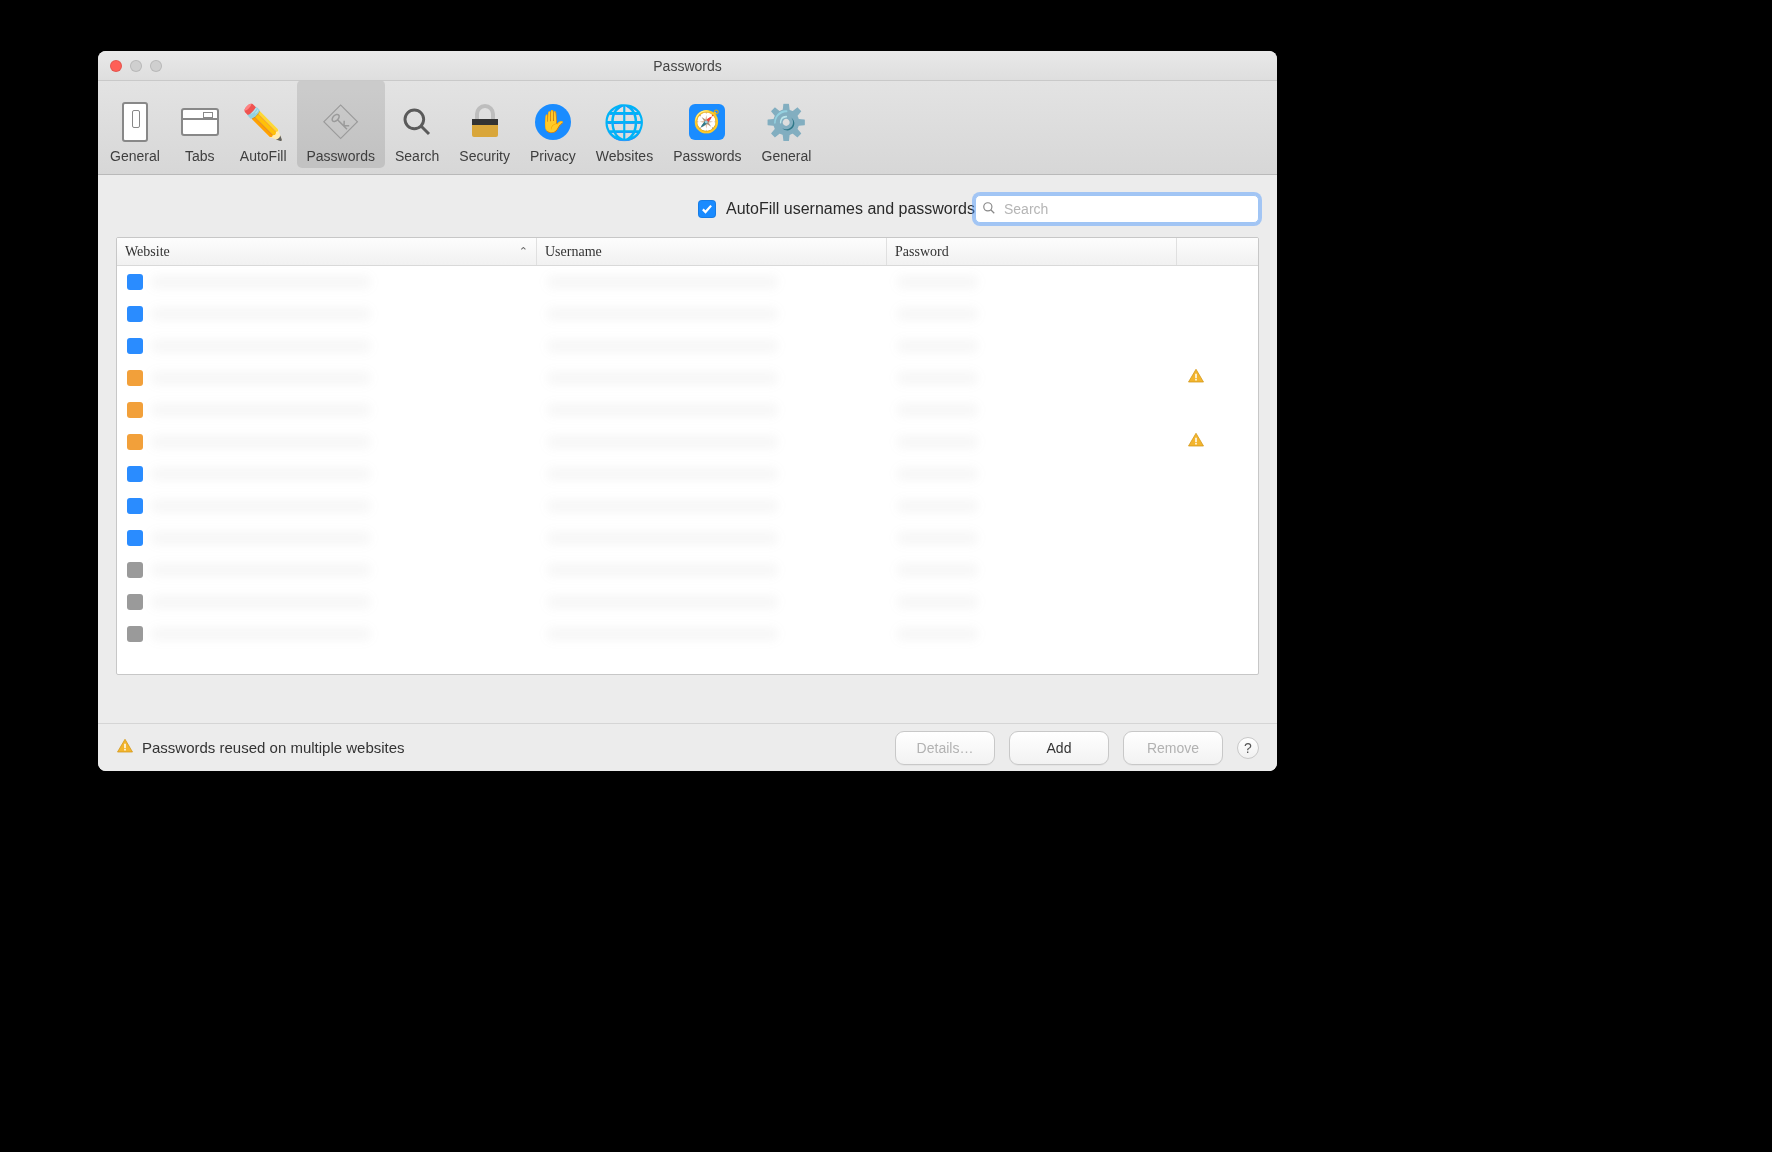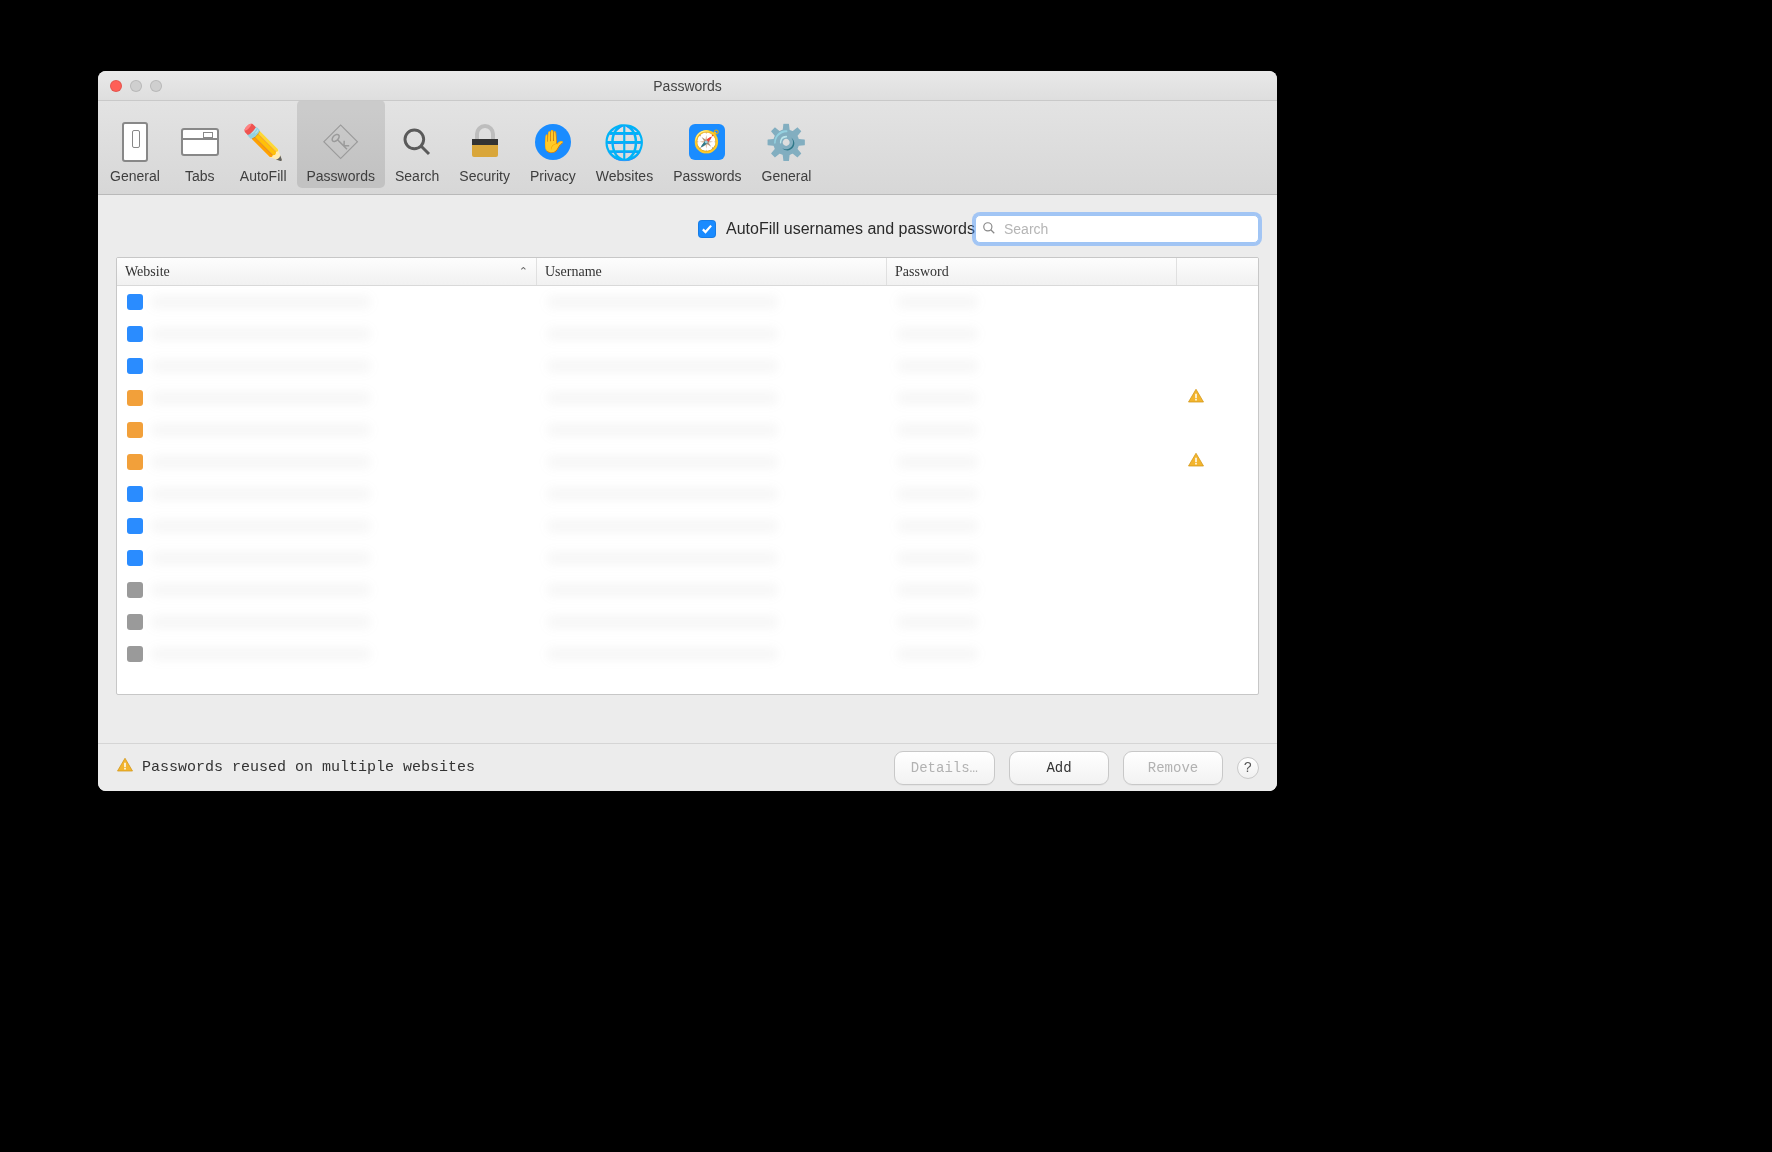--- a/index.html
+++ b/index.html
@@ -8,21 +8,21 @@
     background:#000;
     width:1772px;
     height:1152px;
     font-family: -apple-system, "Helvetica Neue", Arial, sans-serif;
     font-size:13px;
     color:#333;
     display:flex; align-items:flex-start; justify-content:flex-start;
   }
   .window {
     position:absolute;
-    left:98px; top:71px;
+    left:98px; top:51px;
     width:1179px; height:720px;
     background:linear-gradient(#ececec,#ececec);
     border-radius:8px;
     box-shadow:0 18px 50px rgba(0,0,0,.55), 0 0 0 1px rgba(0,0,0,.15);
     overflow:hidden;
   }
   .titlebar {
     height:30px;
     display:flex; align-items:center;
     position:relative;
@@ -122,21 +122,20 @@
   .blur.w55{max-width:55%;}
   .blur.w30{max-width:30%;}
   .warn svg{ width:18px; height:18px; }
   .footer {
     height:48px;
     border-top:1px solid #d5d5d5;
     background:#ececec;
     display:flex; align-items:center;
     padding:0 18px;
     gap:14px;
-    font-family:Liberation Mono, monospace;
   }
   .footer-msg{ display:flex; align-items:center; gap:8px; font-size:15px; color:#333; }
   .spacer{ flex:1; }
   .btn {
     height:24px; min-width:100px;
     border:1px solid #c8c8c8;
     border-radius:9px;
     background:linear-gradient(#fff,#f2f2f2);
     font-size:14px; color:#333;
     display:flex; align-items:center; justify-content:center;

